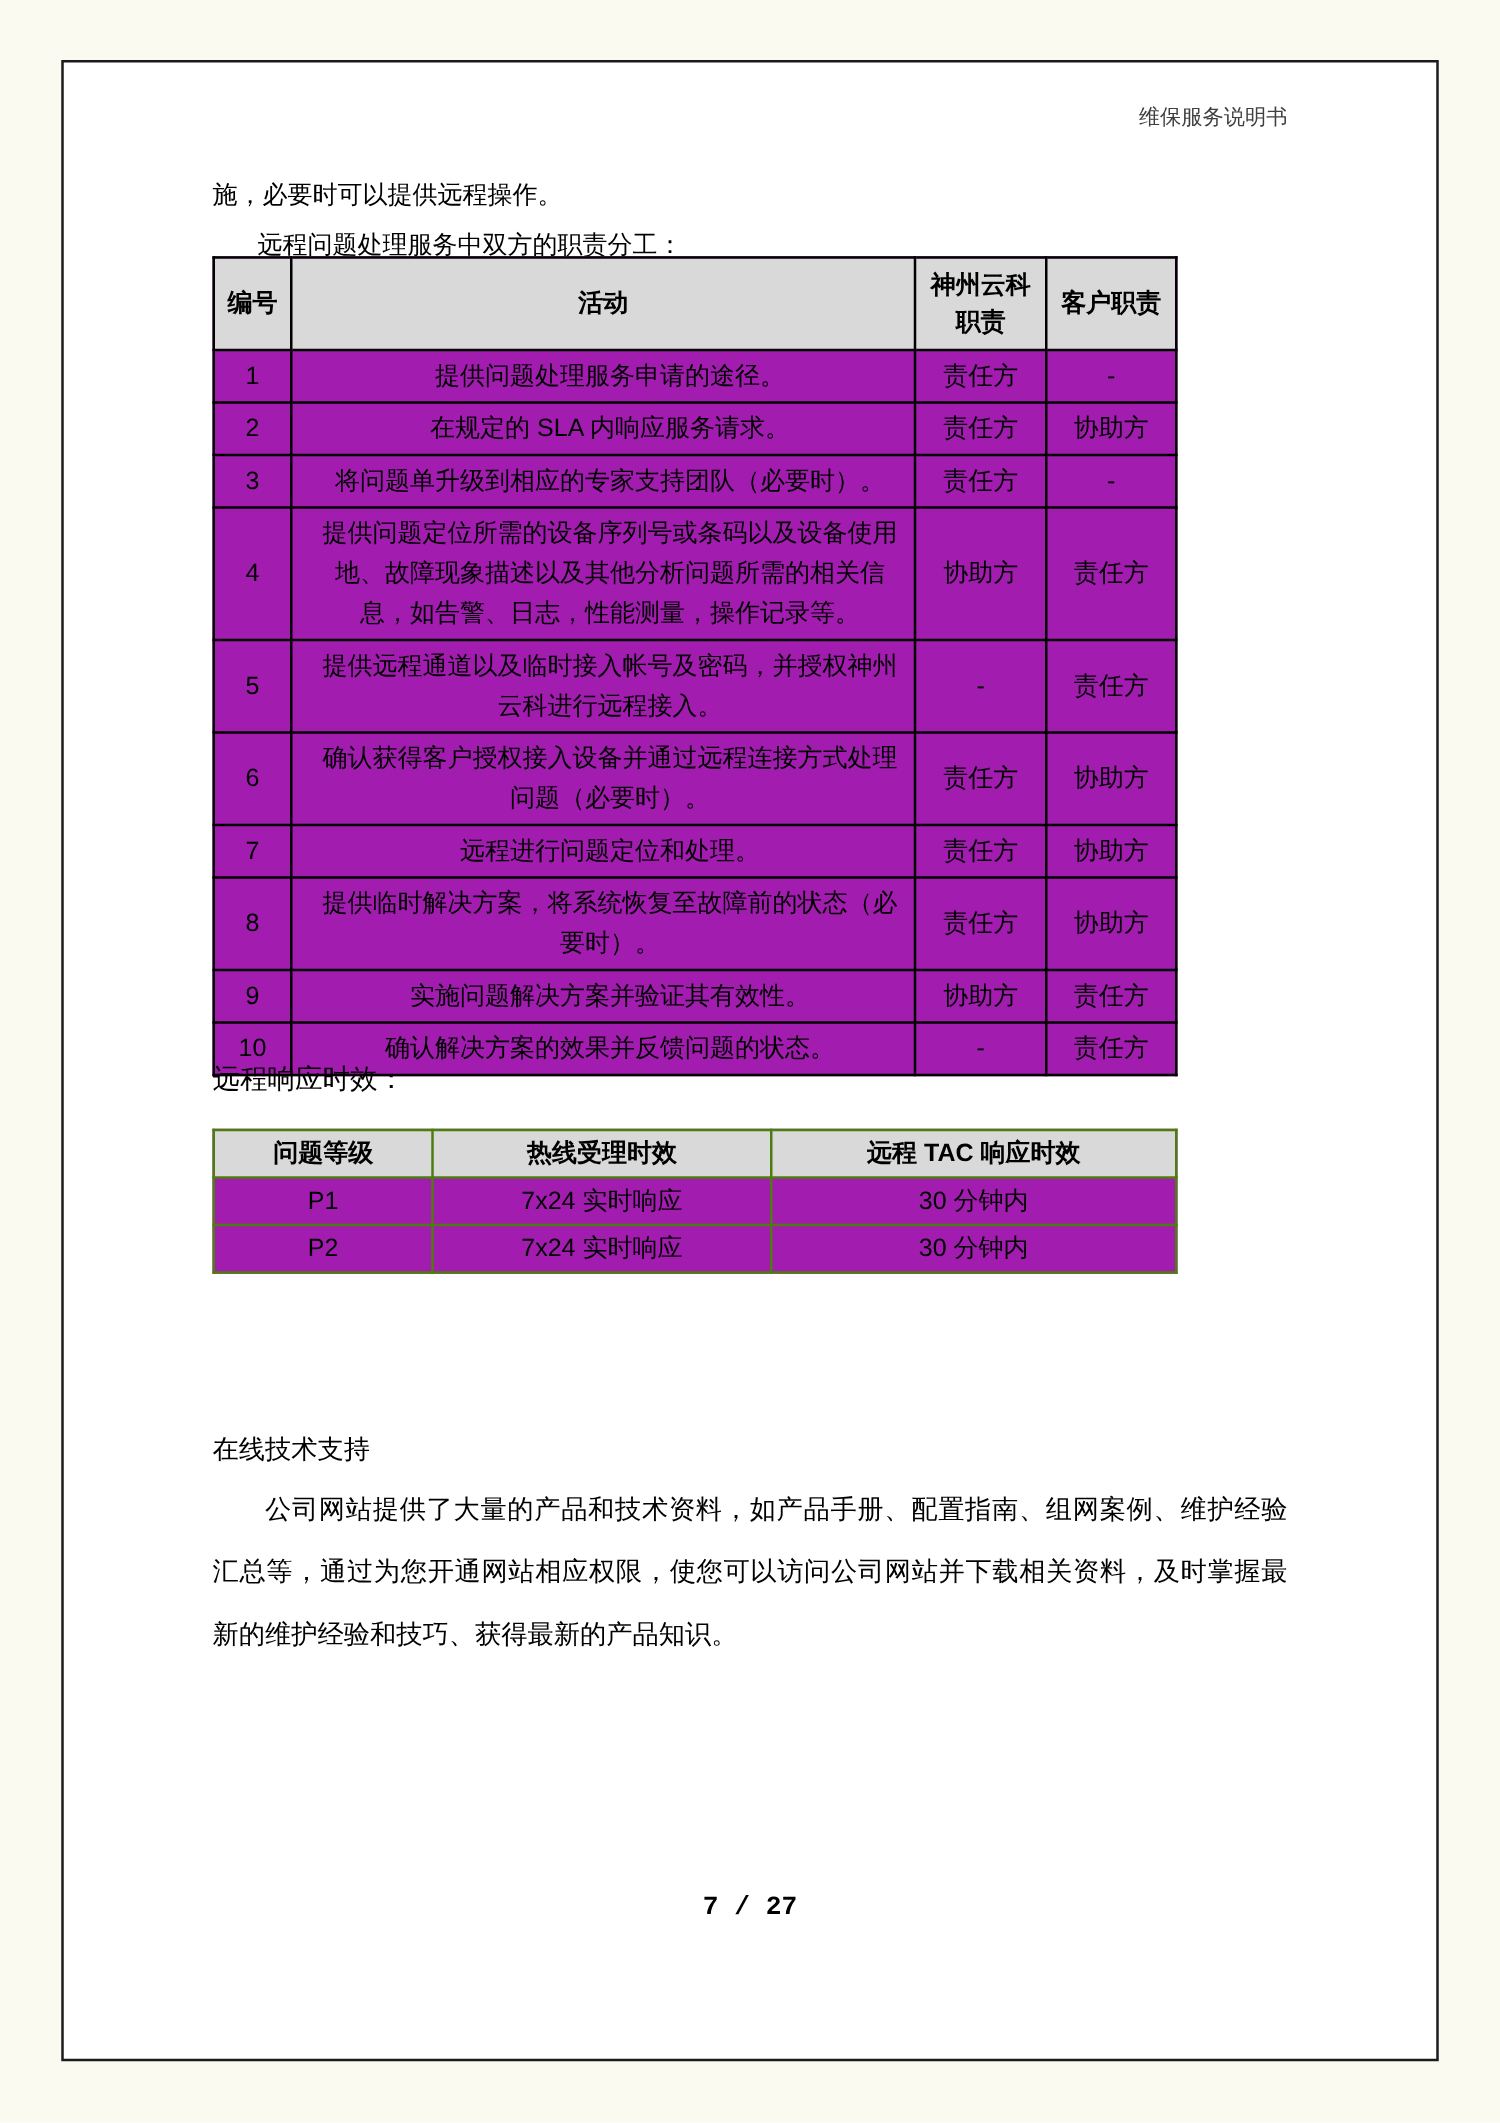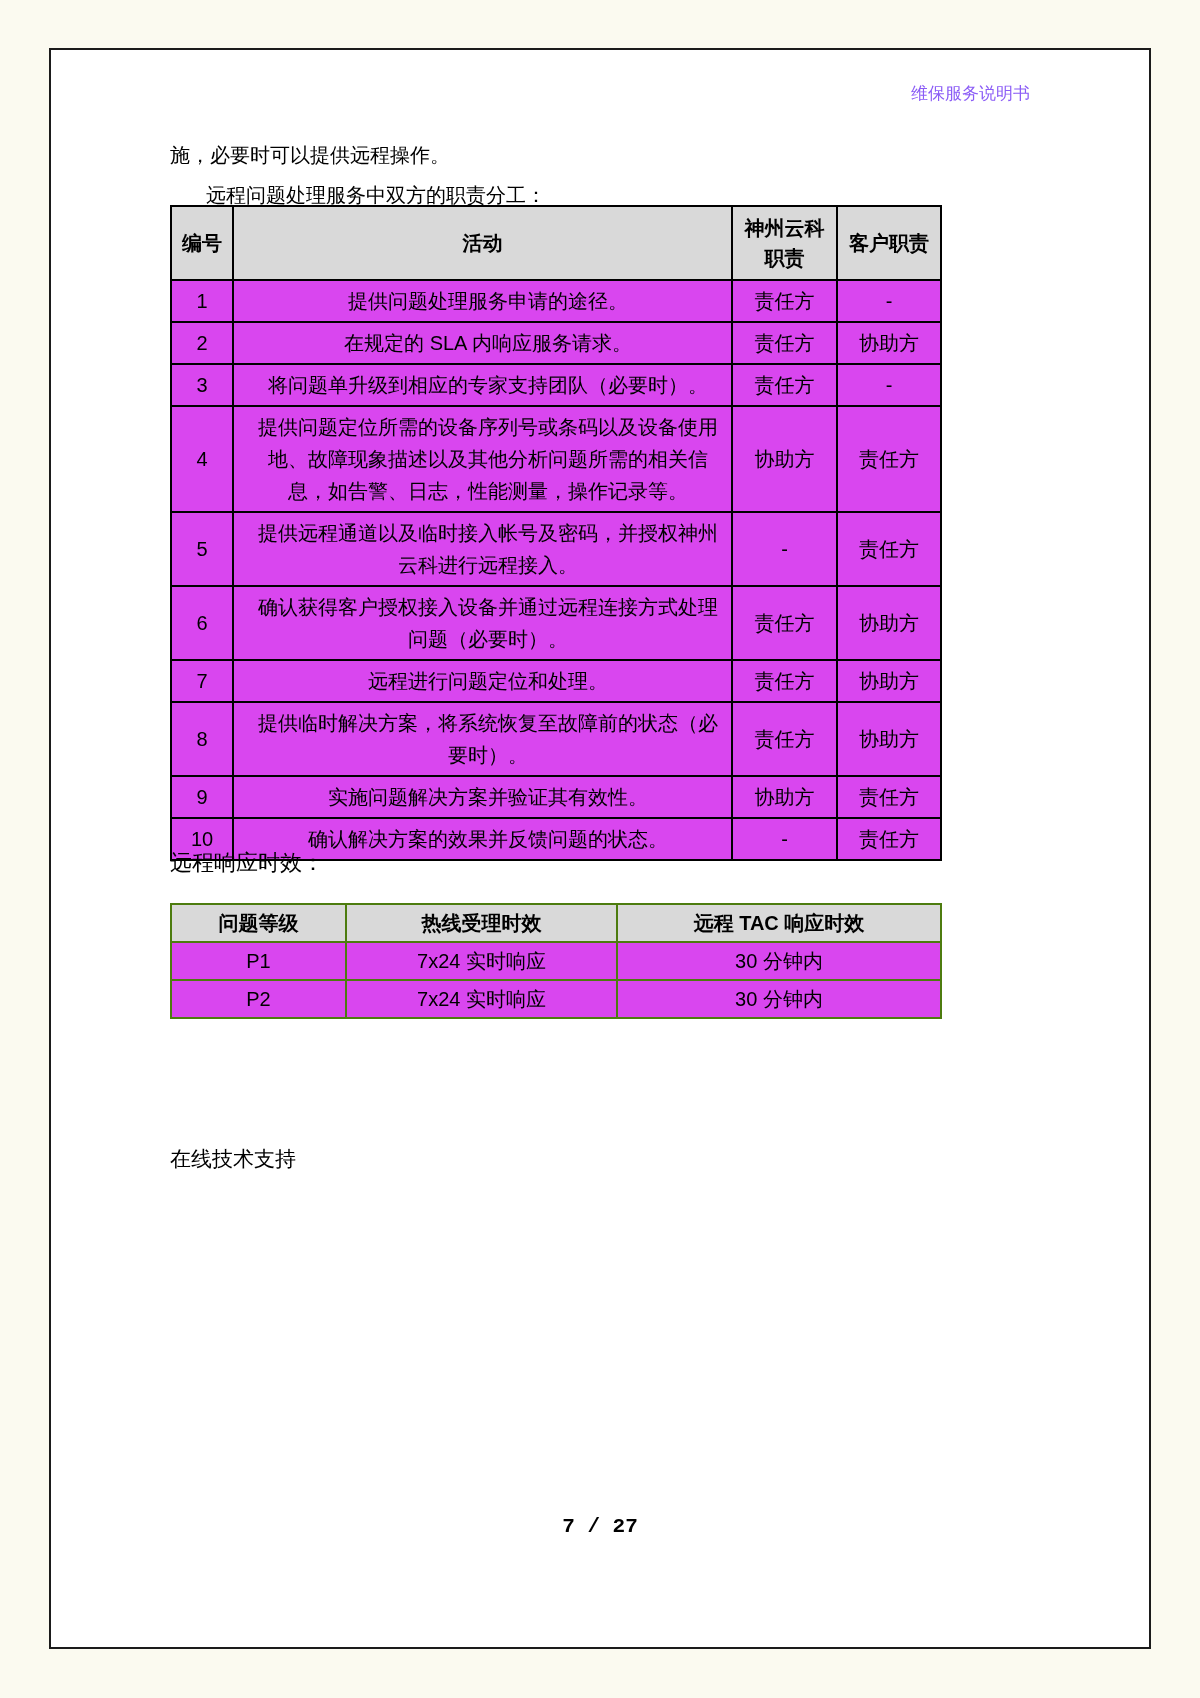--- a/index.html
+++ b/index.html
@@ -16,31 +16,31 @@
     box-sizing: border-box;
     border: 2px solid #1b1b1b;
     background: #ffffff;
   }
   .content {
     position: absolute; left: 170px; top: 48px; width: 860px;
   }
   .doc-header {
     position: absolute; top: 34px; right: 0;
     font-family: "Liberation Serif", "DejaVu Serif", serif;
-    font-size: 17px; color: #8b5cf6;
+    font-size: 17px; color: #404040;
   }
   .continuation {
     position: absolute; top: 94px; left: 0;
     font-size: 20px;
   }
   .table-intro {
     position: absolute; top: 134px; left: 36px;
     font-size: 20px;
   }
-  table { border-collapse: collapse; background: #d946ef; }
+  table { border-collapse: collapse; background: #a21caf; }
   .t1 {
     position: absolute; top: 157px; left: 0; width: 770px;
     table-layout: fixed;
   }
   .t1 th, .t1 td {
     border: 2px solid #000;
     font-size: 20px;
     vertical-align: middle;
   }
   .t1 th {
@@ -207,17 +207,18 @@
         <td>P2</td>
         <td>7x24 实时响应</td>
         <td>30 分钟内</td>
       </tr>
     </tbody>
   </table>
 
   <div class="support-title">在线技术支持</div>
 
   <div class="support-body">
+    <p>公司网站提供了大量的产品和技术资料，如产品手册、配置指南、组网案例、维护经验汇总等，通过为您开通网站相应权限，使您可以访问公司网站并下载相关资料，及时掌握最新的维护经验和技巧、获得最新的产品知识。</p>
   </div>
 
   <div class="page-number">7 / 27</div>
 
 </div>
 
 </body></html>

